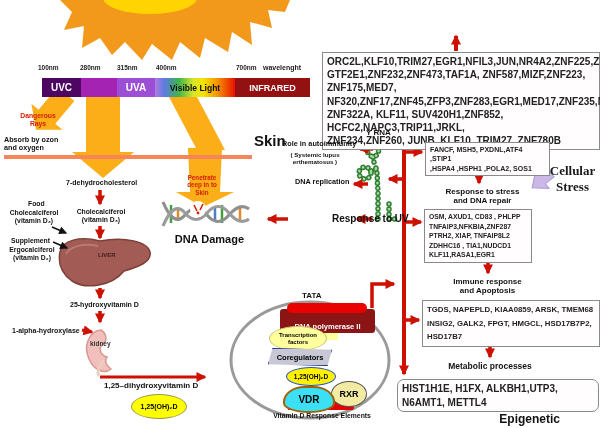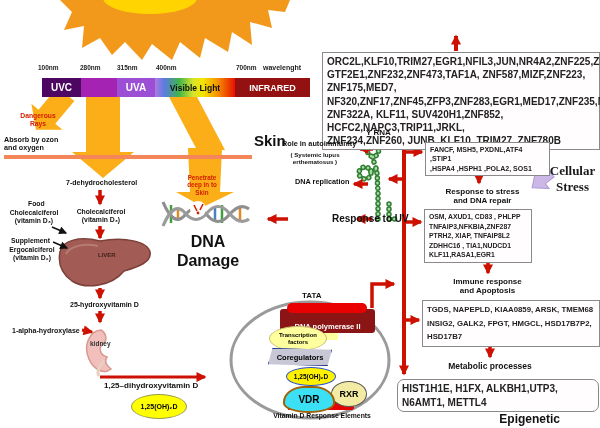--- a/index.html
+++ b/index.html
@@ -178,21 +178,21 @@
 (vitamin D₂)</div>
   <div class="lbl" style="left:98px;top:252px;font-size:6px;color:#40201A;">LIVER</div>
   <div class="lbl" style="left:70px;top:301px;font-size:7px;">25-hydroxyvitamin D</div>
   <div class="lbl" style="left:12px;top:327px;font-size:7px;">1-alpha-hydroxylase</div>
   <div class="lbl" style="left:90px;top:340px;font-size:6.5px;color:#333;">kidney</div>
   <div class="lbl" style="left:104px;top:381px;font-size:8px;">1,25–dihydroxyvitamin D</div>
   <div class="cx" style="left:131px;top:394px;width:54px;height:23px;background:#FFFF00;border:1px solid #9a9a50;border-radius:50%;font-size:7px;z-index:4;">1,25(OH)₂D</div>
   <div class="lbl red ctr" style="left:181px;top:174px;width:42px;font-size:6.3px;">Penetrate
 deep in to
 Skin</div>
-  <div class="lbl ctr" style="left:163px;top:233px;width:90px;font-size:16px;">DNA Damage</div>
+  <div class="lbl ctr" style="left:154px;top:233px;width:90px;font-size:11px;text-align:right;">DNA Damage</div>
 
   <div class="lbl" style="left:366px;top:128px;font-size:8px;">Y RNA</div>
   <div class="lbl" style="left:282px;top:140px;font-size:7.3px;">Role in autoimmunity</div>
   <div class="lbl ctr" style="left:284px;top:151px;width:62px;font-size:6.2px;">( Systemic lupus
 erthematosus )</div>
   <div class="lbl" style="left:295px;top:178px;font-size:7.3px;">DNA replication</div>
   <div class="lbl" style="left:291px;top:213px;font-size:10px;padding-left:41px;">Response to UV</div>
 
   <div class="gbox" style="left:322px;top:52px;width:268px;font-size:10px;line-height:1.32;">ORC2L,KLF10,TRIM27,EGR1,NFIL3,JUN,NR4A2,ZNF225,ZNF607,,ZNF616,
 GTF2E1,ZNF232,ZNF473,TAF1A, ZNF587,MIZF,ZNF223, ZNF175,MED7,

